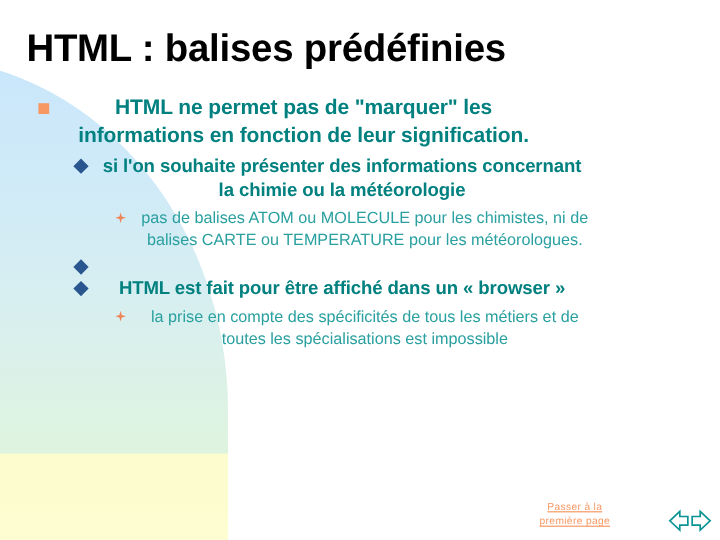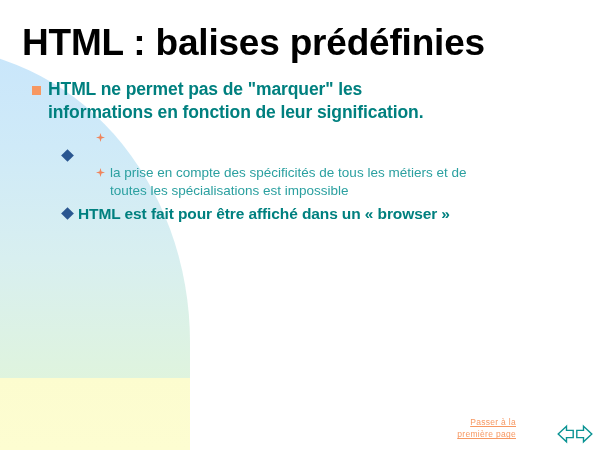--- a/index.html
+++ b/index.html
@@ -47,33 +47,34 @@
     height: 72px;
     background: linear-gradient(to bottom, #fcfccf 0%, #fdfdd1 100%);
   }
 
   
   #title {
     position: absolute;
     left: 22px;
     top: 24px;
     width: 556px;
-    font-size: 37px;
+    font-size: 32px;
     font-weight: bold;
     letter-spacing: -0.2px;
     line-height: 1.05;
     white-space: nowrap;
   }
 
   
   #body-list {
     position: absolute;
     left: 0;
     top: 78px;
     width: 528px;
+    text-align: center;
   }
   .bullet-row {
     display: flex;
     align-items: flex-start;
     margin-bottom: 1px;
   }
   .marker {
     flex: 0 0 auto;
     display: flex;
     align-items: flex-start;
@@ -127,21 +128,21 @@
   .spark { display: block; }
 
   
   #footer-link {
     position: absolute;
     left: 442px;
     top: 416px;
     width: 74px;
     font-size: 8.5px;
     line-height: 1.45;
-    text-align: right;
+    text-align: center;
     letter-spacing: 0.3px;
     cursor: pointer;
   }
   #nav-arrows {
     position: absolute;
     left: 556px;
     top: 424px;
     cursor: pointer;
   }
 </style>
@@ -159,49 +160,56 @@
 
   <div id="body-list">
 
     <div class="bullet-row lvl1">
       <span class="marker">
         <span class="sq"></span>
       </span>
       <span class="btext" style="color:#00807f">HTML ne permet pas de "marquer" les informations en fonction de leur signification.</span>
     </div>
 
+    <div class="bullet-row lvl2">
+      <span class="marker">
+        <span class="diamond"></span>
+      </span>
+      <span class="btext" style="color:#00807f">si l'on souhaite présenter des informations concernant la chimie ou la météorologie</span>
+    </div>
 
     <div class="bullet-row lvl3">
       <span class="marker">
         <svg class="spark" width="9" height="9" viewBox="0 0 10 10" aria-hidden="true">
           <path d="M5 0 L6.1 3.9 L10 5 L6.1 6.1 L5 10 L3.9 6.1 L0 5 L3.9 3.9 Z" fill="#f0845a"></path>
         </svg>
       </span>
+      <span class="btext" style="color:#2ba0a0">pas de balises ATOM ou MOLECULE pour les chimistes, ni de balises CARTE ou TEMPERATURE pour les météorologues.</span>
     </div>
 
     <div class="bullet-row lvl2">
       <span class="marker">
         <span class="diamond"></span>
       </span>
+    </div>
+
+    <div class="bullet-row lvl2">
+      <span class="marker">
+        <span class="diamond"></span>
+      </span>
+      <span class="btext" style="color:#00807f">HTML est fait pour être affiché dans un « browser »</span>
     </div>
 
     <div class="bullet-row lvl3">
       <span class="marker">
         <svg class="spark" width="9" height="9" viewBox="0 0 10 10" aria-hidden="true">
           <path d="M5 0 L6.1 3.9 L10 5 L6.1 6.1 L5 10 L3.9 6.1 L0 5 L3.9 3.9 Z" fill="#f0845a"></path>
         </svg>
       </span>
       <span class="btext" style="color:#2ba0a0"> la prise en compte des spécificités de tous les métiers et de toutes les spécialisations est impossible</span>
-    </div>
-
-    <div class="bullet-row lvl2">
-      <span class="marker">
-        <span class="diamond"></span>
-      </span>
-      <span class="btext" style="color:#00807f">HTML est fait pour être affiché dans un « browser »</span>
     </div>
 
 
 
   </div>
 
   <a id="footer-link" href="#" style="color:#f79862">Passer à la première page</a>
 
   <span id="nav-arrows">
     <svg width="38" height="20" viewBox="0 0 38 20" aria-hidden="true">

